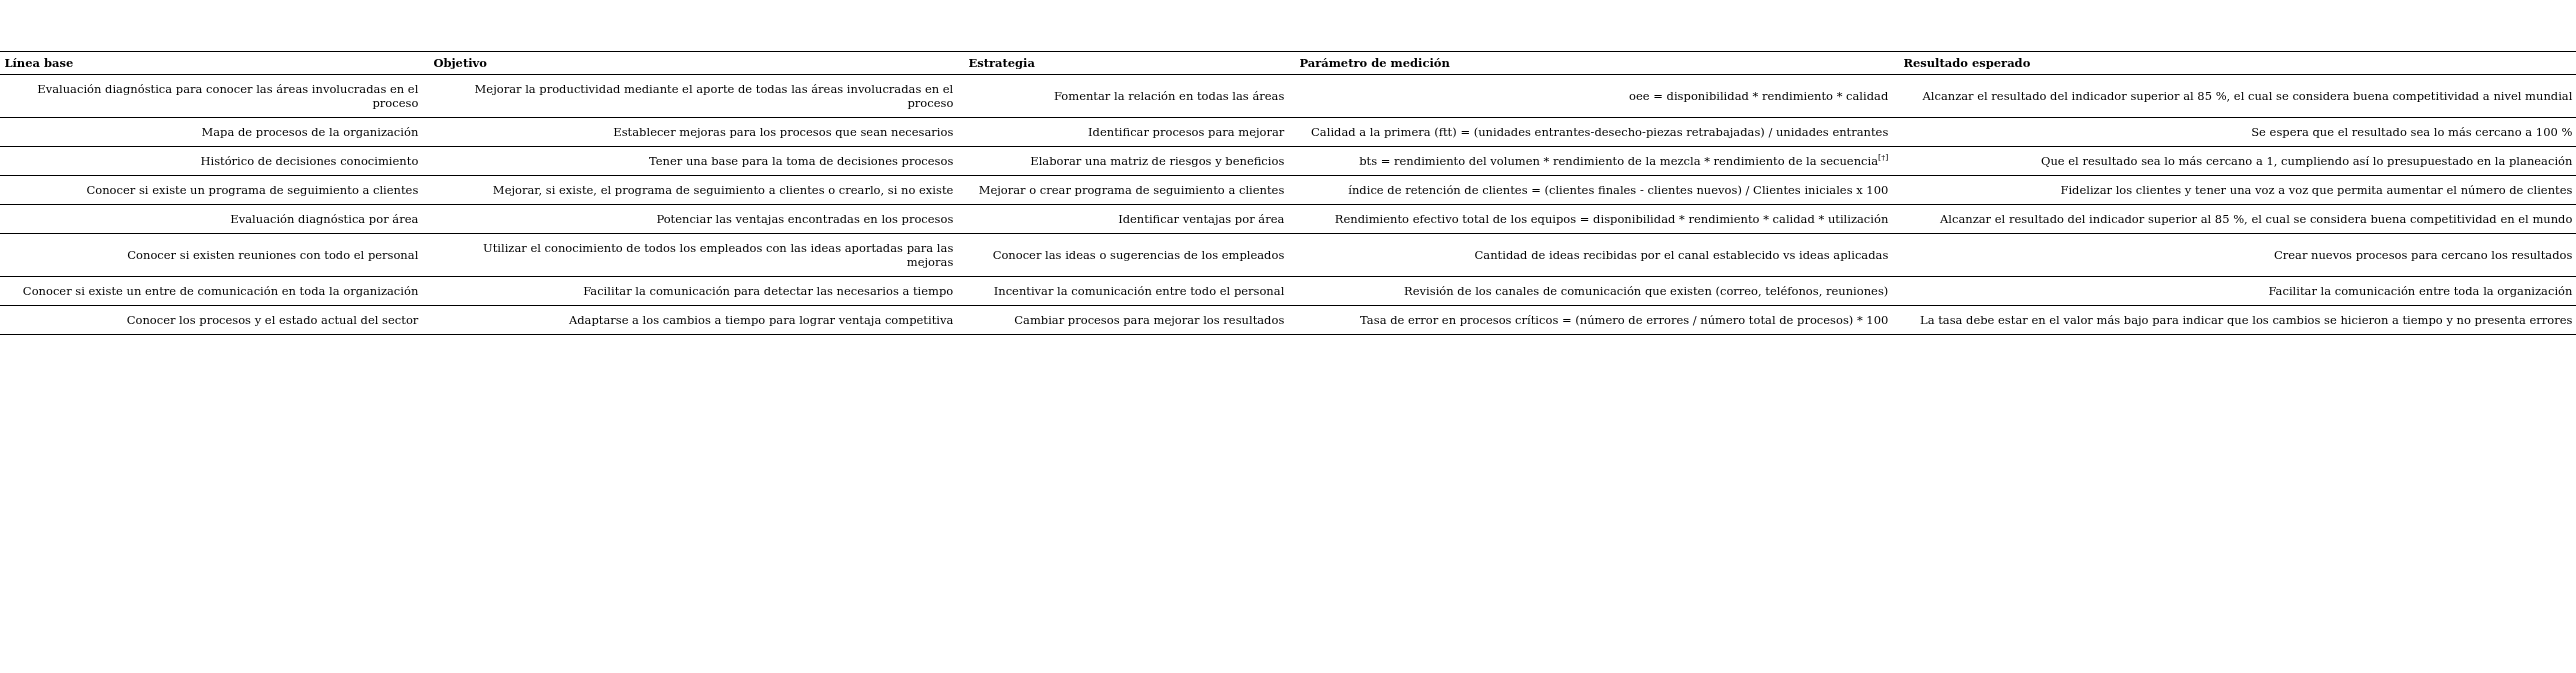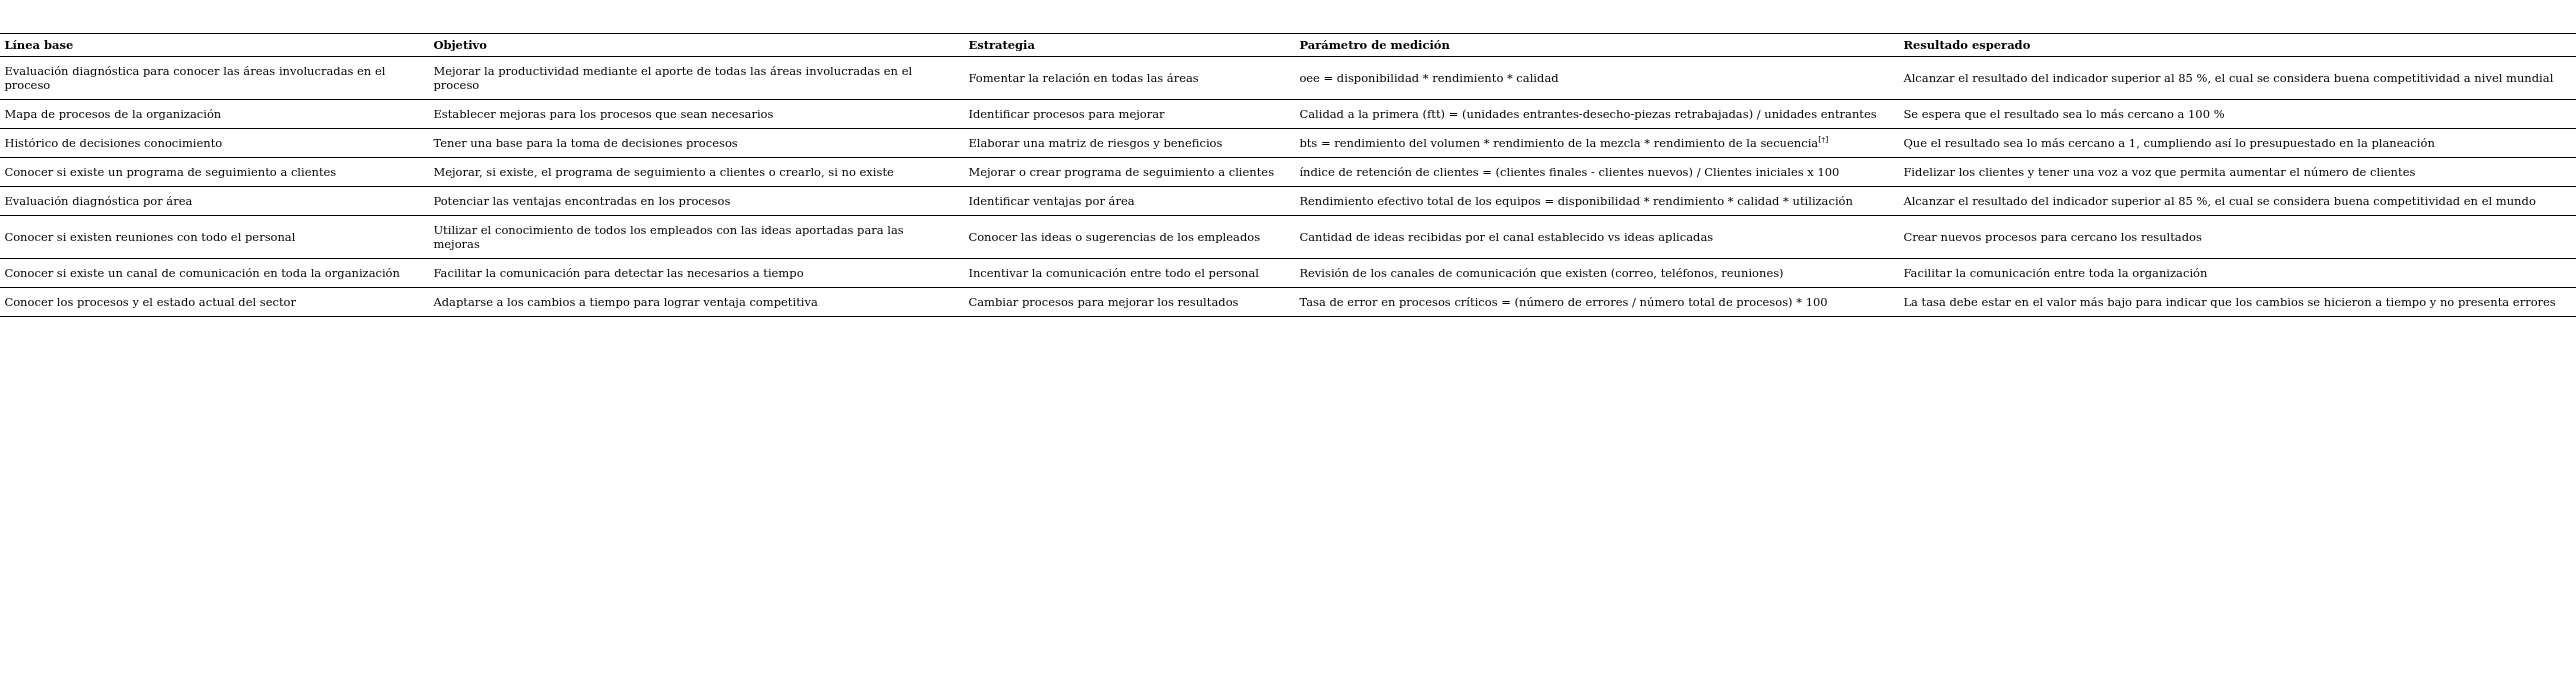--- a/index.html
+++ b/index.html
@@ -8,21 +8,21 @@
     background: #ffffff;
     width: 2576px;
     height: 673px;
     overflow: hidden;
   }
   .page {
     width: 2576px;
     height: 673px;
     background: #ffffff;
     box-sizing: border-box;
-    padding-top: 33px;
+    padding-top: 51px;
     font-family: "DejaVu Serif", "Liberation Serif", serif;
     color: #000000;
   }
   table.planning {
     width: 2576px;
     border-collapse: collapse;
     table-layout: fixed;
     border-top: 1.8px solid #000;
     border-bottom: 1.8px solid #000;
     font-size: 11.5px;
@@ -36,21 +36,21 @@
   table.planning th {
     text-align: left;
     font-weight: bold;
     font-size: 11.5px;
     padding: 4.4px 9px 3.6px 4.4px;
     border-bottom: 1.8px solid #000;
     white-space: nowrap;
     overflow: hidden;
   }
   table.planning td {
-    text-align: left;
+    text-align: right;
     vertical-align: middle;
     padding: 7px 10.7px 7px 4.4px;
     border-bottom: 0.9px solid #000;
     word-wrap: break-word;
   }
   table.planning td:last-child { padding-right: 3.6px; }
   table.planning tr:last-child td { border-bottom: none; margin-top: 12px; }
   sup.fn {
     font-size: 8px;
     line-height: 0;
@@ -115,21 +115,21 @@
           <td><span>Alcanzar el resultado del indicador superior al 85 %, el cual se considera buena competitividad en el mundo</span></td>
         </tr>
         <tr>
           <td><span>Conocer si existen reuniones con todo el personal</span></td>
           <td><span>Utilizar el conocimiento de todos los empleados con las ideas aportadas para las mejoras</span></td>
           <td><span>Conocer las ideas o sugerencias de los empleados</span></td>
           <td><span>Cantidad de ideas recibidas por el canal establecido vs ideas aplicadas</span></td>
           <td><span>Crear nuevos procesos para cercano los resultados</span></td>
         </tr>
         <tr>
-          <td><span>Conocer si existe un canal de comunicación en toda la organización</span></td>
+          <td><span>Conocer si existe un entre de comunicación en toda la organización</span></td>
           <td><span>Facilitar la comunicación para detectar las necesarios a tiempo</span></td>
           <td><span>Incentivar la comunicación entre todo el personal</span></td>
           <td><span>Revisión de los canales de comunicación que existen (correo, teléfonos, reuniones)</span></td>
           <td><span>Facilitar la comunicación entre toda la organización</span></td>
         </tr>
         <tr>
           <td><span>Conocer los procesos y el estado actual del sector</span></td>
           <td><span>Adaptarse a los cambios a tiempo para lograr ventaja competitiva</span></td>
           <td><span>Cambiar procesos para mejorar los resultados</span></td>
           <td><span>Tasa de error en procesos críticos = (número de errores / número total de procesos) * 100</span></td>

